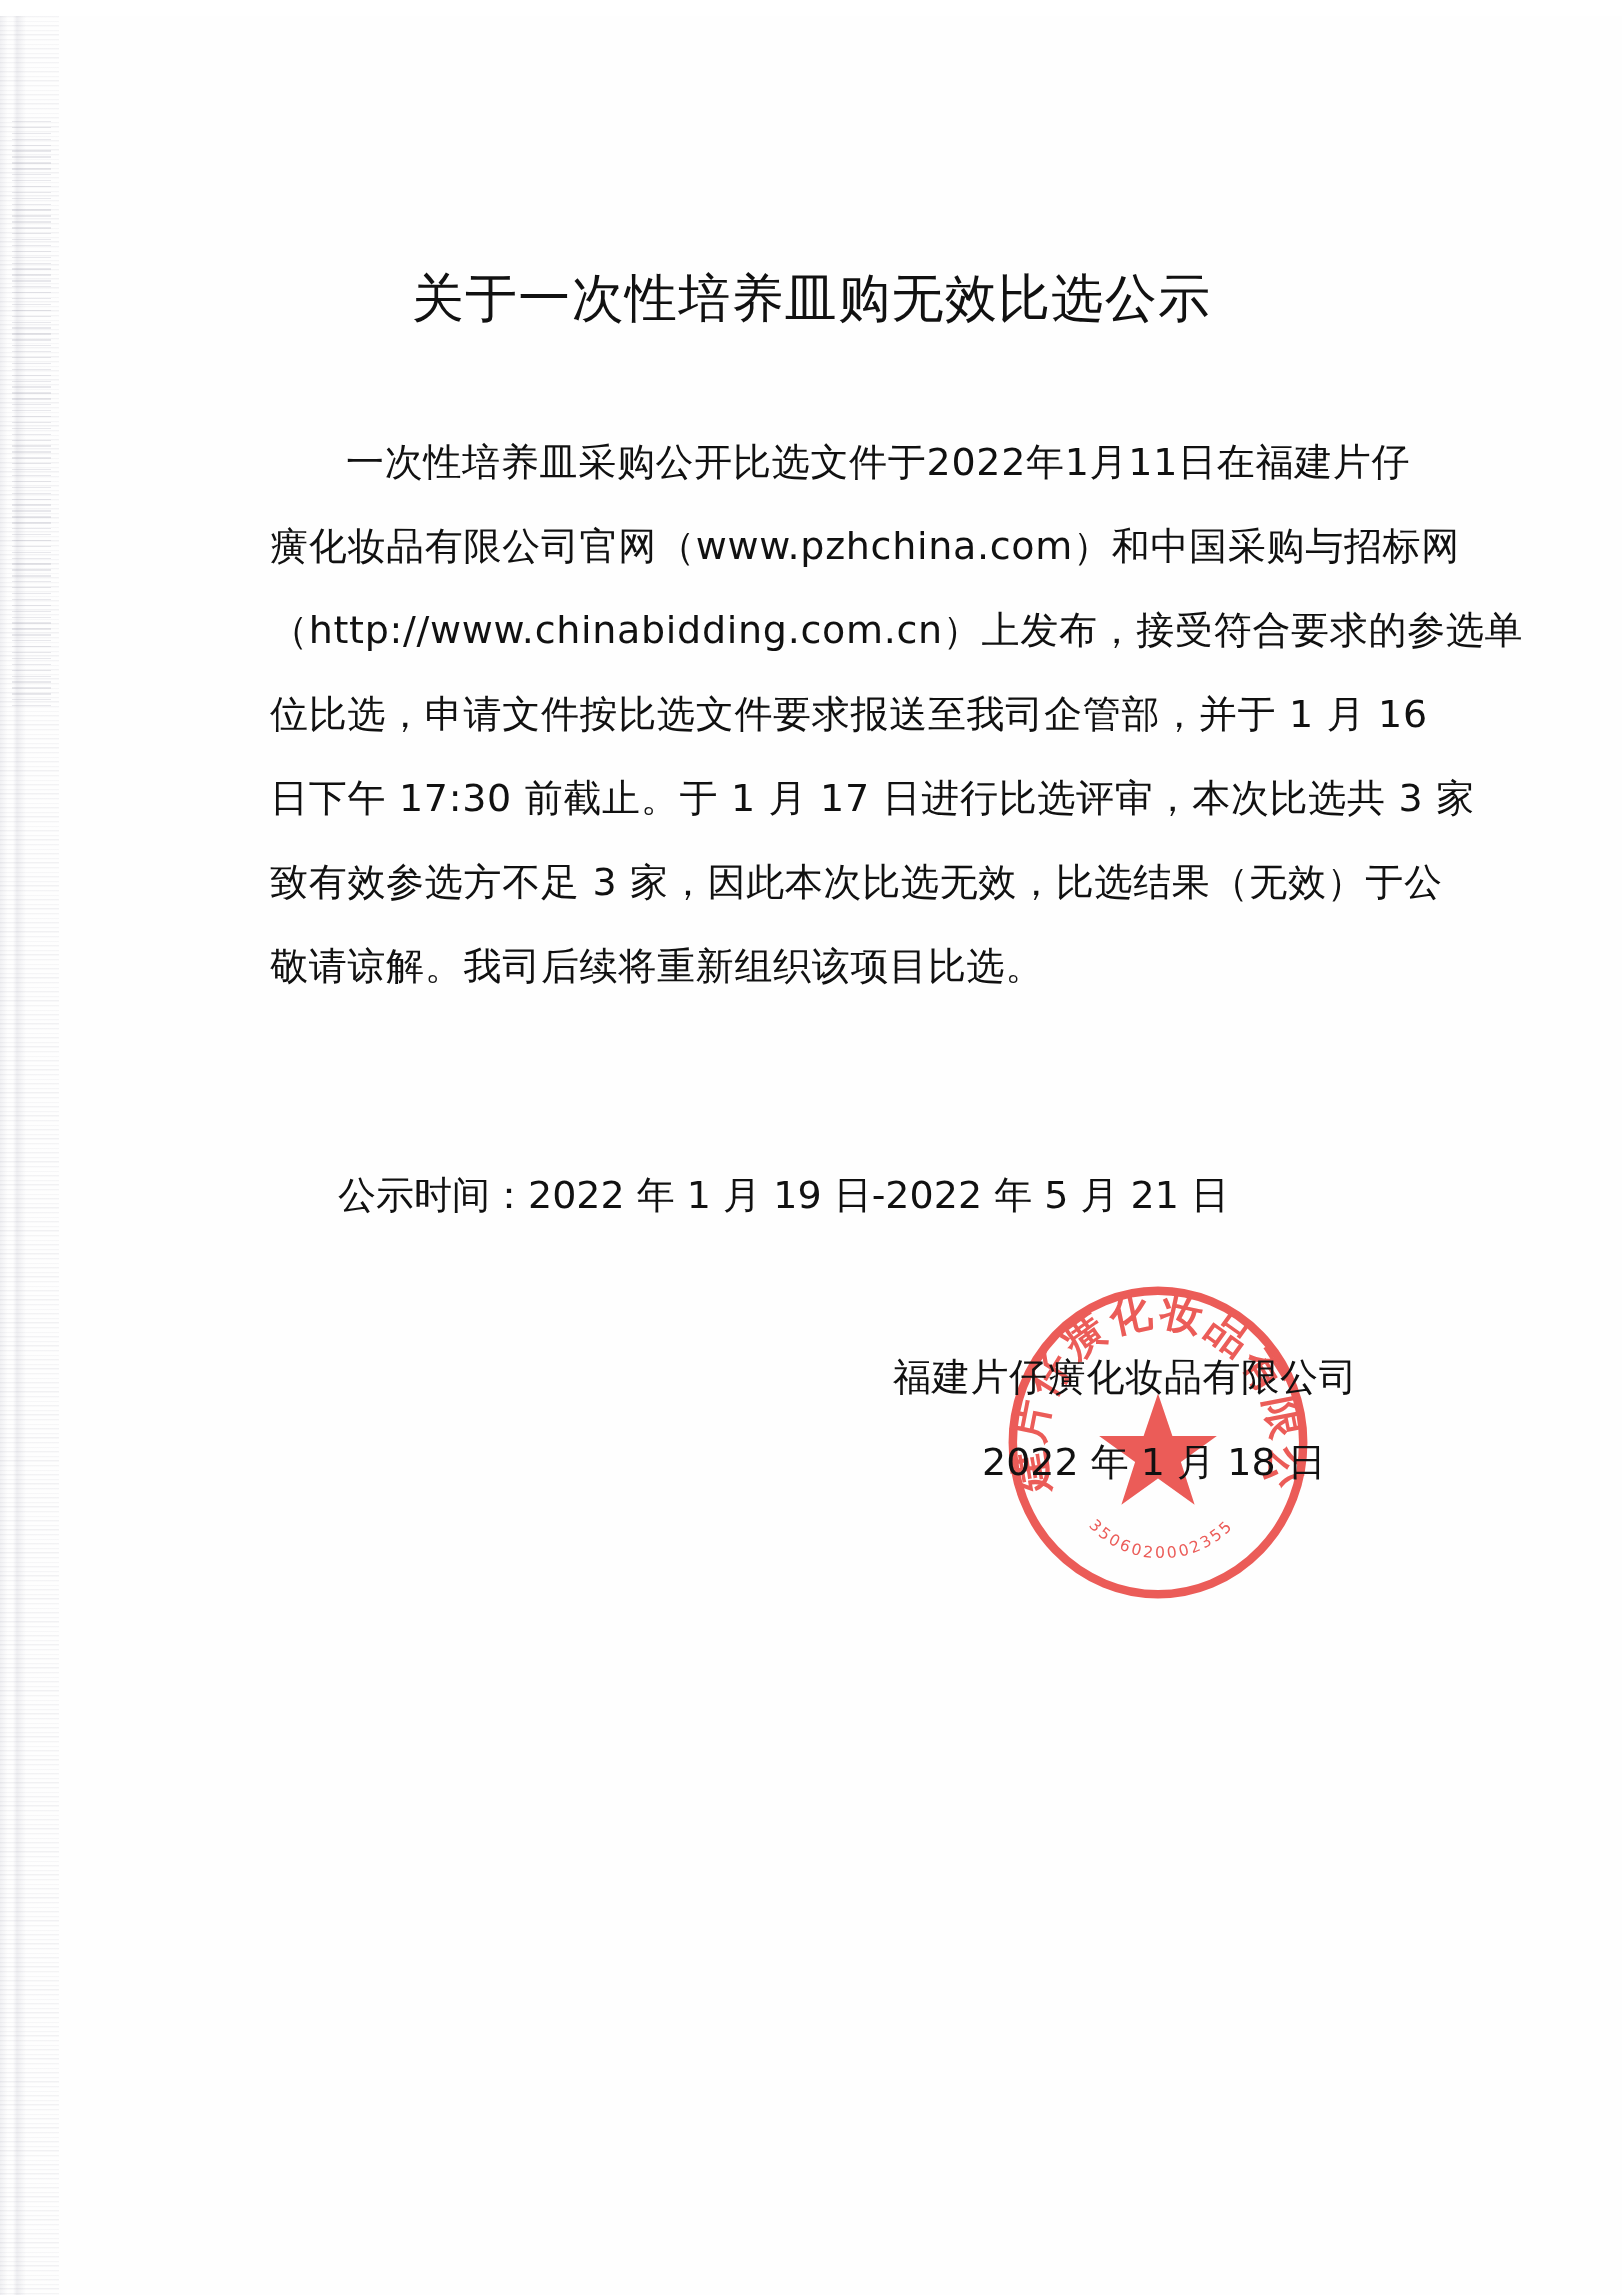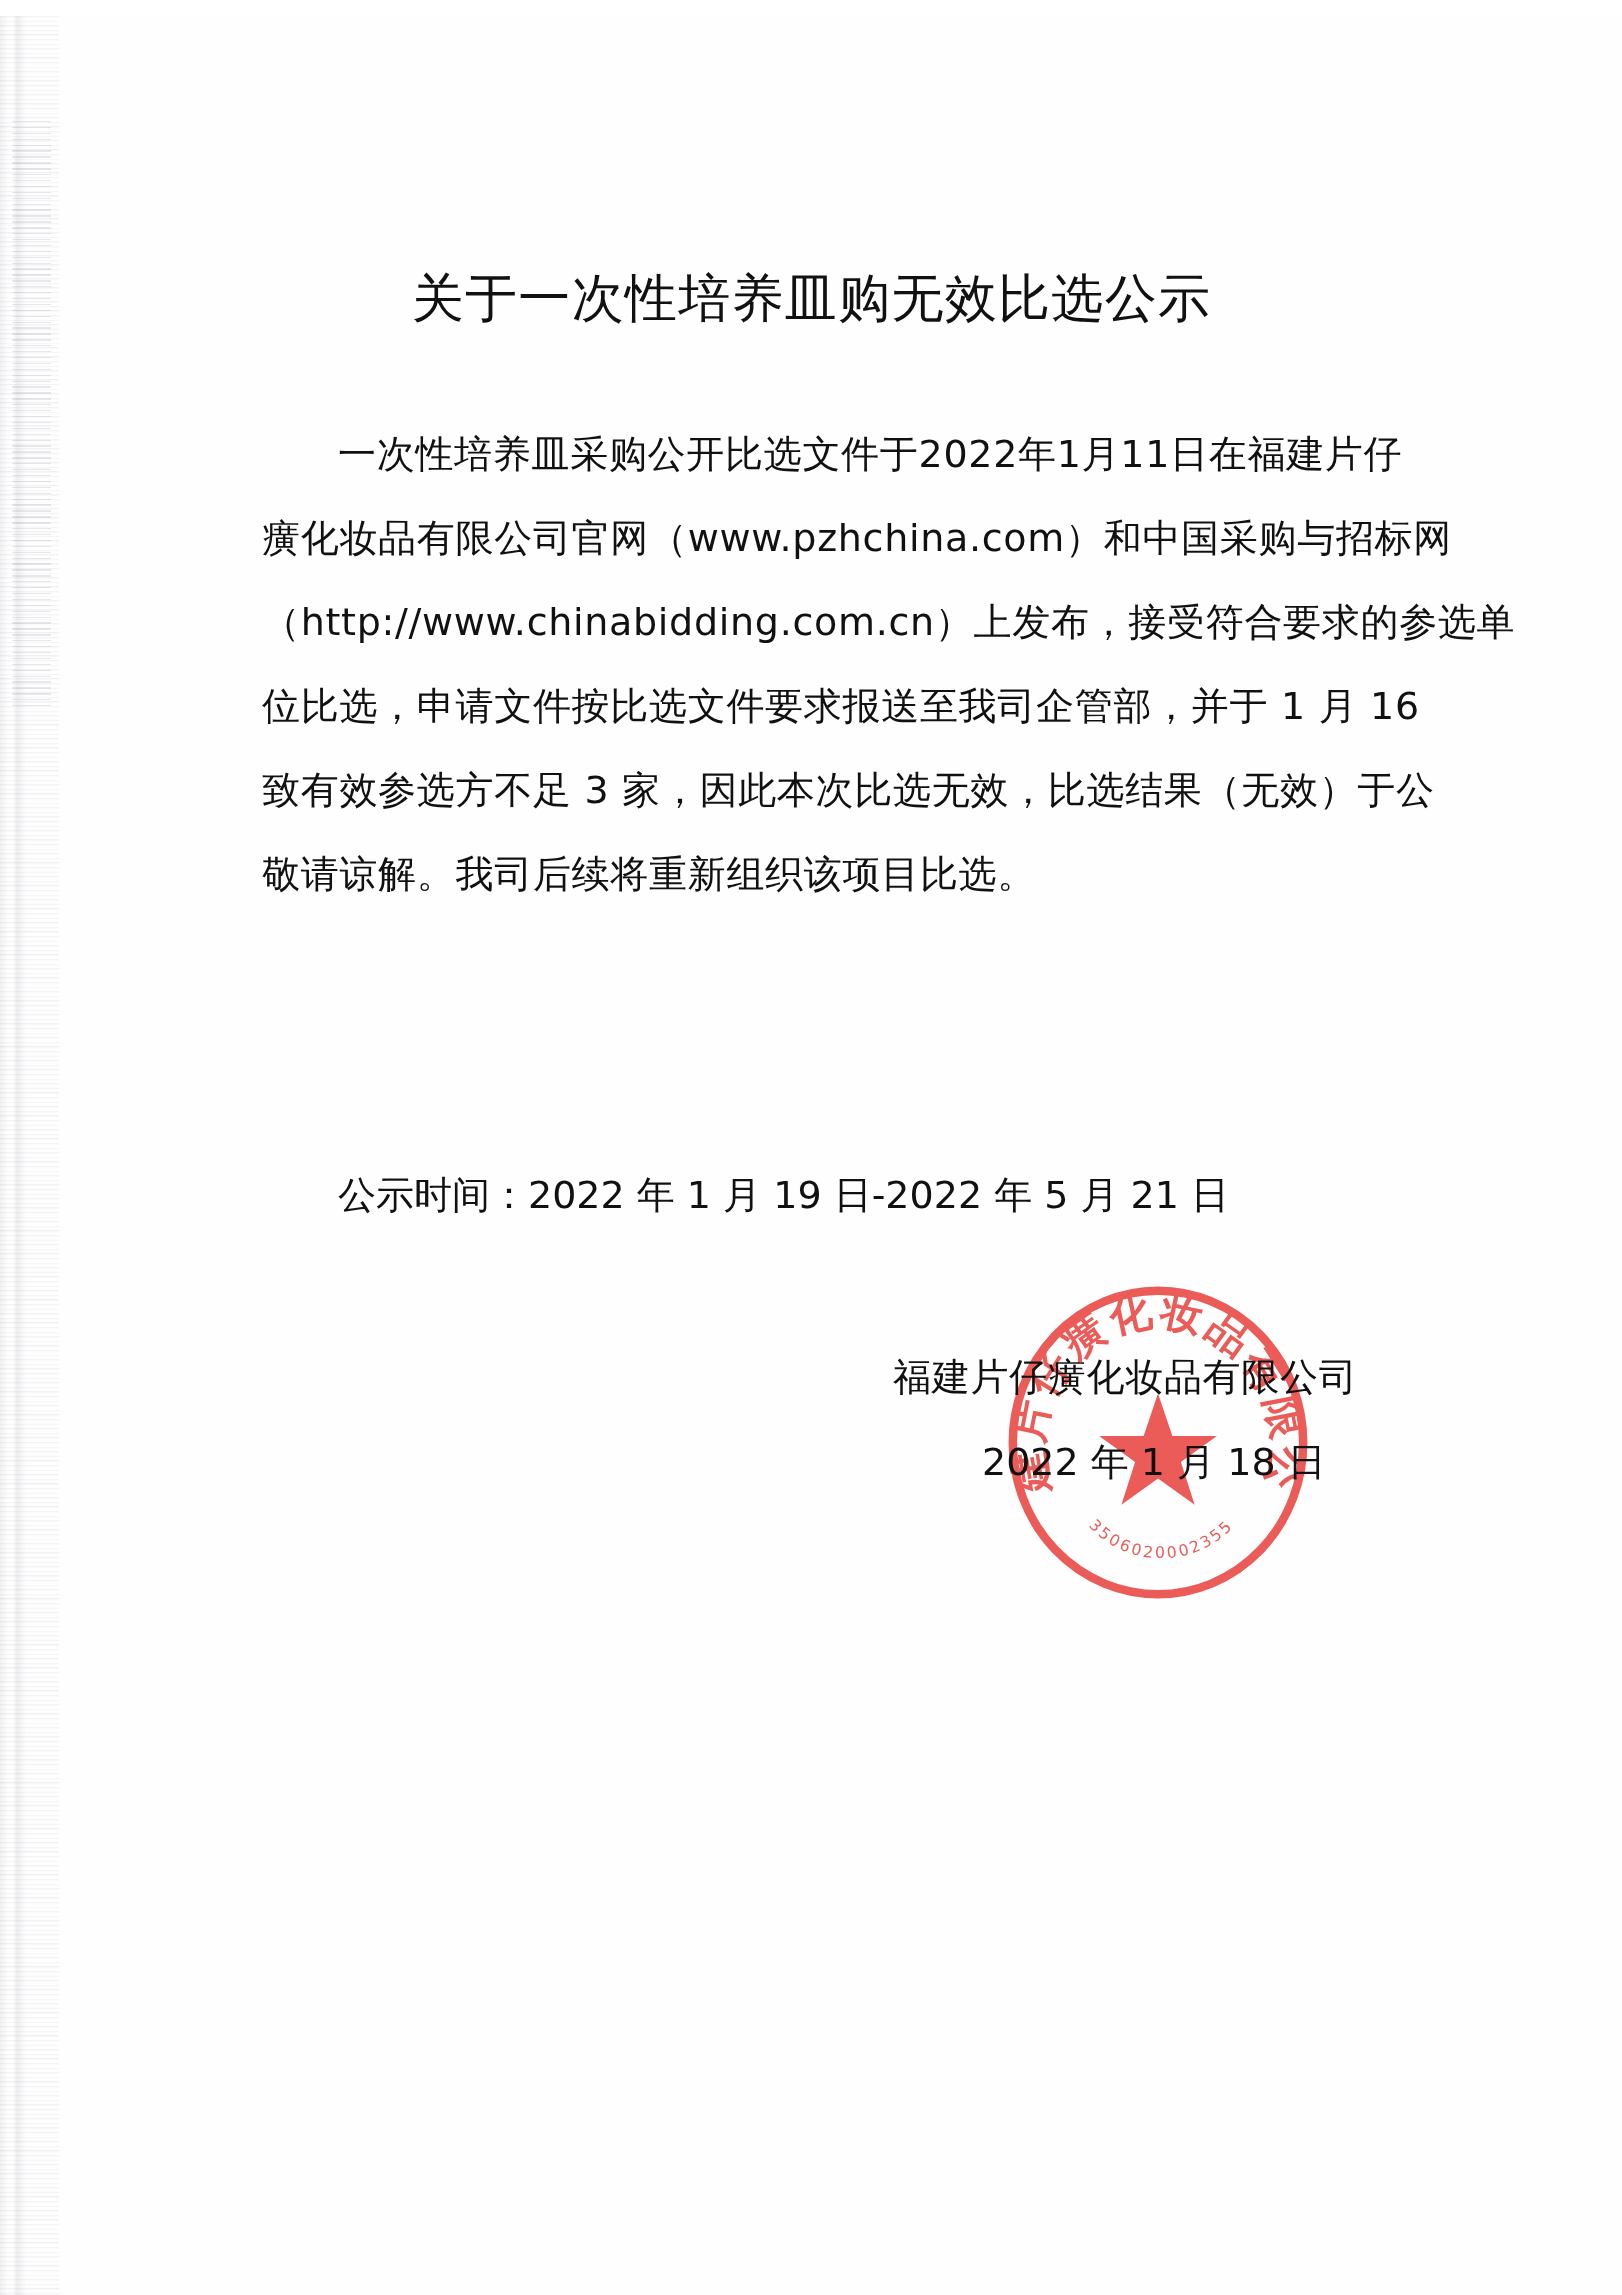--- a/index.html
+++ b/index.html
@@ -56,21 +56,21 @@
       left: 262px;
       top: 396px;
       width: 1139px;
       font-family: "DejaVu Sans", "Liberation Sans", sans-serif;
       font-size: 38px;
       line-height: 84px;
       text-align: justify;
       text-align-last: left;
       letter-spacing: 0.7px;
     }
-    .para { margin: 0; }
+    .para { margin: 8px; }
     .line { display: block; white-space: nowrap; }
     .closing {
       position: absolute;
       left: 338px;
       font-family: "DejaVu Sans", "Liberation Sans", sans-serif;
       font-size: 38px;
       line-height: 52px;
       white-space: nowrap;
     }
     .closing.thanks { top: 1067px; }
@@ -103,20 +103,21 @@
   <div class="scan-speckle"></div>
 
   <h1 class="title">关于一次性培养皿购无效比选公示</h1>
 
   <div class="body-text">
     <p class="para">
       <span class="line" style="padding-left:76px;">一次性培养皿采购公开比选文件于2022年1月11日在福建片仔</span>
       <span class="line">癀化妆品有限公司官网（www.pzhchina.com）和中国采购与招标网</span>
       <span class="line">（http://www.chinabidding.com.cn）上发布，接受符合要求的参选单</span>
       <span class="line">位比选，申请文件按比选文件要求报送至我司企管部，并于 1 月 16</span>
+      <span class="line">日下午 17:30 前截止。于 1 月 17 日进行比选评审，本次比选共 3 家</span>
       <span class="line">致有效参选方不足 3 家，因此本次比选无效，比选结果（无效）于公</span>
       <span class="line">敬请谅解。我司后续将重新组织该项目比选。</span>
     </p>
   </div>
 
   <div class="closing period">公示时间：2022 年 1 月 19 日-2022 年 5 月 21 日</div>
 
   <svg class="seal" viewBox="0 0 480 500" xmlns="http://www.w3.org/2000/svg">
     <defs>
       <path id="sealArc" d="M 70 300 A 175 185 0 1 1 410 300"></path>

